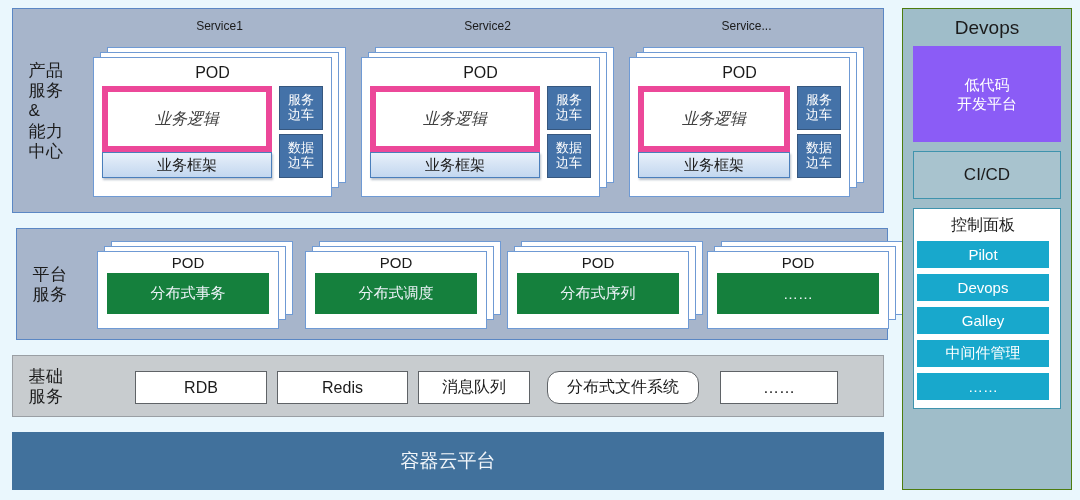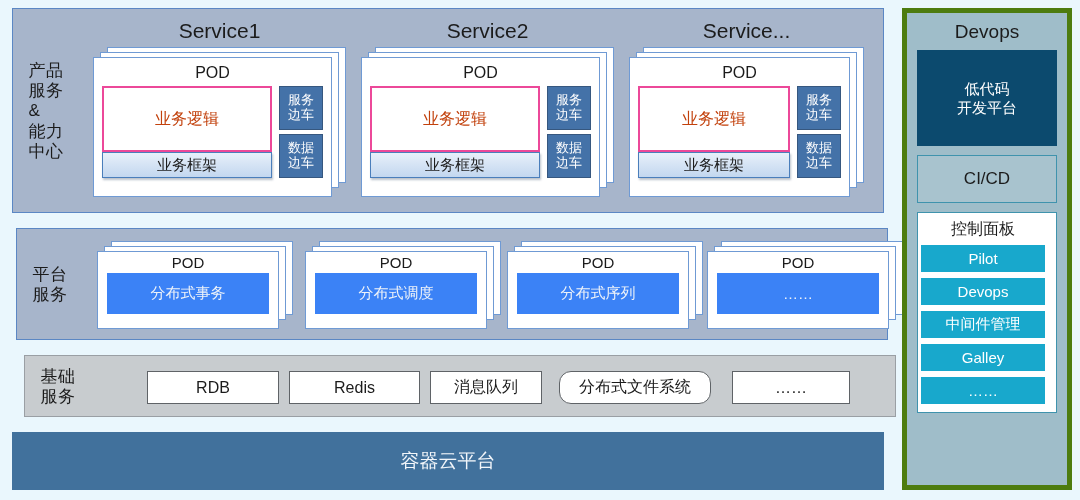--- a/index.html
+++ b/index.html
@@ -46,21 +46,21 @@
 
   .service-col {
     position: absolute;
     top: 10px;
     height: 188px;
   }
   .service-title {
     position: absolute;
     top: 0; left: 0; right: 0;
     text-align: center;
-    font-size: 21px;
+    font-size: 12px;
     color: #1b1b1b;
   }
 
   
   .stack {
     position: absolute;
     left: 0; top: 28px;
     width: 100%;
     height: 150px;
   }
@@ -91,27 +91,28 @@
     height: 92px;
   }
   .pod-main {
     flex: 1;
     display: flex;
     flex-direction: column;
     justify-content: space-between;
   }
   .biz-logic {
     flex: 1;
-    border: 2px solid #ec4899;
+    border: 6px solid #ec4899;
     background: #fff;
     display: flex;
     align-items: center;
     justify-content: center;
     font-size: 16px;
-    color: #c2410c;
+    color: #404040;
+    font-style: italic;
   }
   .biz-frame {
     height: 26px;
     border: 1px solid #4a7ebb;
     background: linear-gradient(to bottom, #e8f0fa 0%, #d3e2f4 55%, #c3d7ef 100%);
     display: flex;
     align-items: center;
     justify-content: center;
     font-size: 15px;
     color: #1b1b1b;
@@ -161,30 +162,30 @@
     padding: 2px 9px 8px 9px;
   }
   .pcard-title {
     text-align: center;
     font-size: 15px;
     color: #1b1b1b;
     margin-bottom: 2px;
   }
   .pcard-box {
     height: 41px;
-    background: #3b82f6;
+    background: #15803d;
     color: #eef3f9;
     font-size: 15px;
     display: flex;
     align-items: center;
     justify-content: center;
   }
 
   
-  #sec-basic { left: 12px; top: 355px; width: 872px; height: 62px; margin-left: 12px; }
+  #sec-basic { left: 12px; top: 355px; width: 872px; height: 62px; }
   #sec-basic .row-label { top: 0; height: 62px; }
   .basic-box {
     position: absolute;
     top: 15px;
     height: 33px;
     background: #fff;
     border: 1px solid #5f6367;
     display: flex;
     align-items: center;
     justify-content: center;
@@ -200,31 +201,31 @@
     display: flex; align-items: center; justify-content: center;
     color: #f2f6fa;
     font-size: 19px;
   }
 
   
   #devops {
     position: absolute;
     left: 902px; top: 8px; width: 170px; height: 482px;
     background: #9fbdc9;
-    border: 5px solid #4d7c0f;
+    border: 1px solid #4d7c0f;
     padding: 8px 10px;
   }
   #devops-title {
     text-align: center;
     font-size: 19px;
     color: #1b1b1b;
     margin: 0 0 7px 0;
   }
   .dev-accent {
-    background: #0c4a6e;
+    background: #8b5cf6;
     color: #fff;
     display: flex;
     flex-direction: column;
     align-items: center;
     justify-content: center;
     text-align: center;
     font-size: 15px;
     line-height: 1.3;
   }
   #lowcode { height: 96px; margin-bottom: 9px; }
@@ -426,19 +427,19 @@
       <span>低代码</span>
       <span>开发平台</span>
     </div>
 
     <div id="cicd">CI/CD</div>
 
     <div id="ctrl-panel">
       <div id="ctrl-title">控制面板</div>
       <div class="ctrl-item">Pilot</div>
       <div class="ctrl-item">Devops</div>
+      <div class="ctrl-item">Galley</div>
       <div class="ctrl-item">中间件管理</div>
-      <div class="ctrl-item">Galley</div>
       <div class="ctrl-item">……</div>
     </div>
   </div>
 
 </div>
 
 </body></html>

